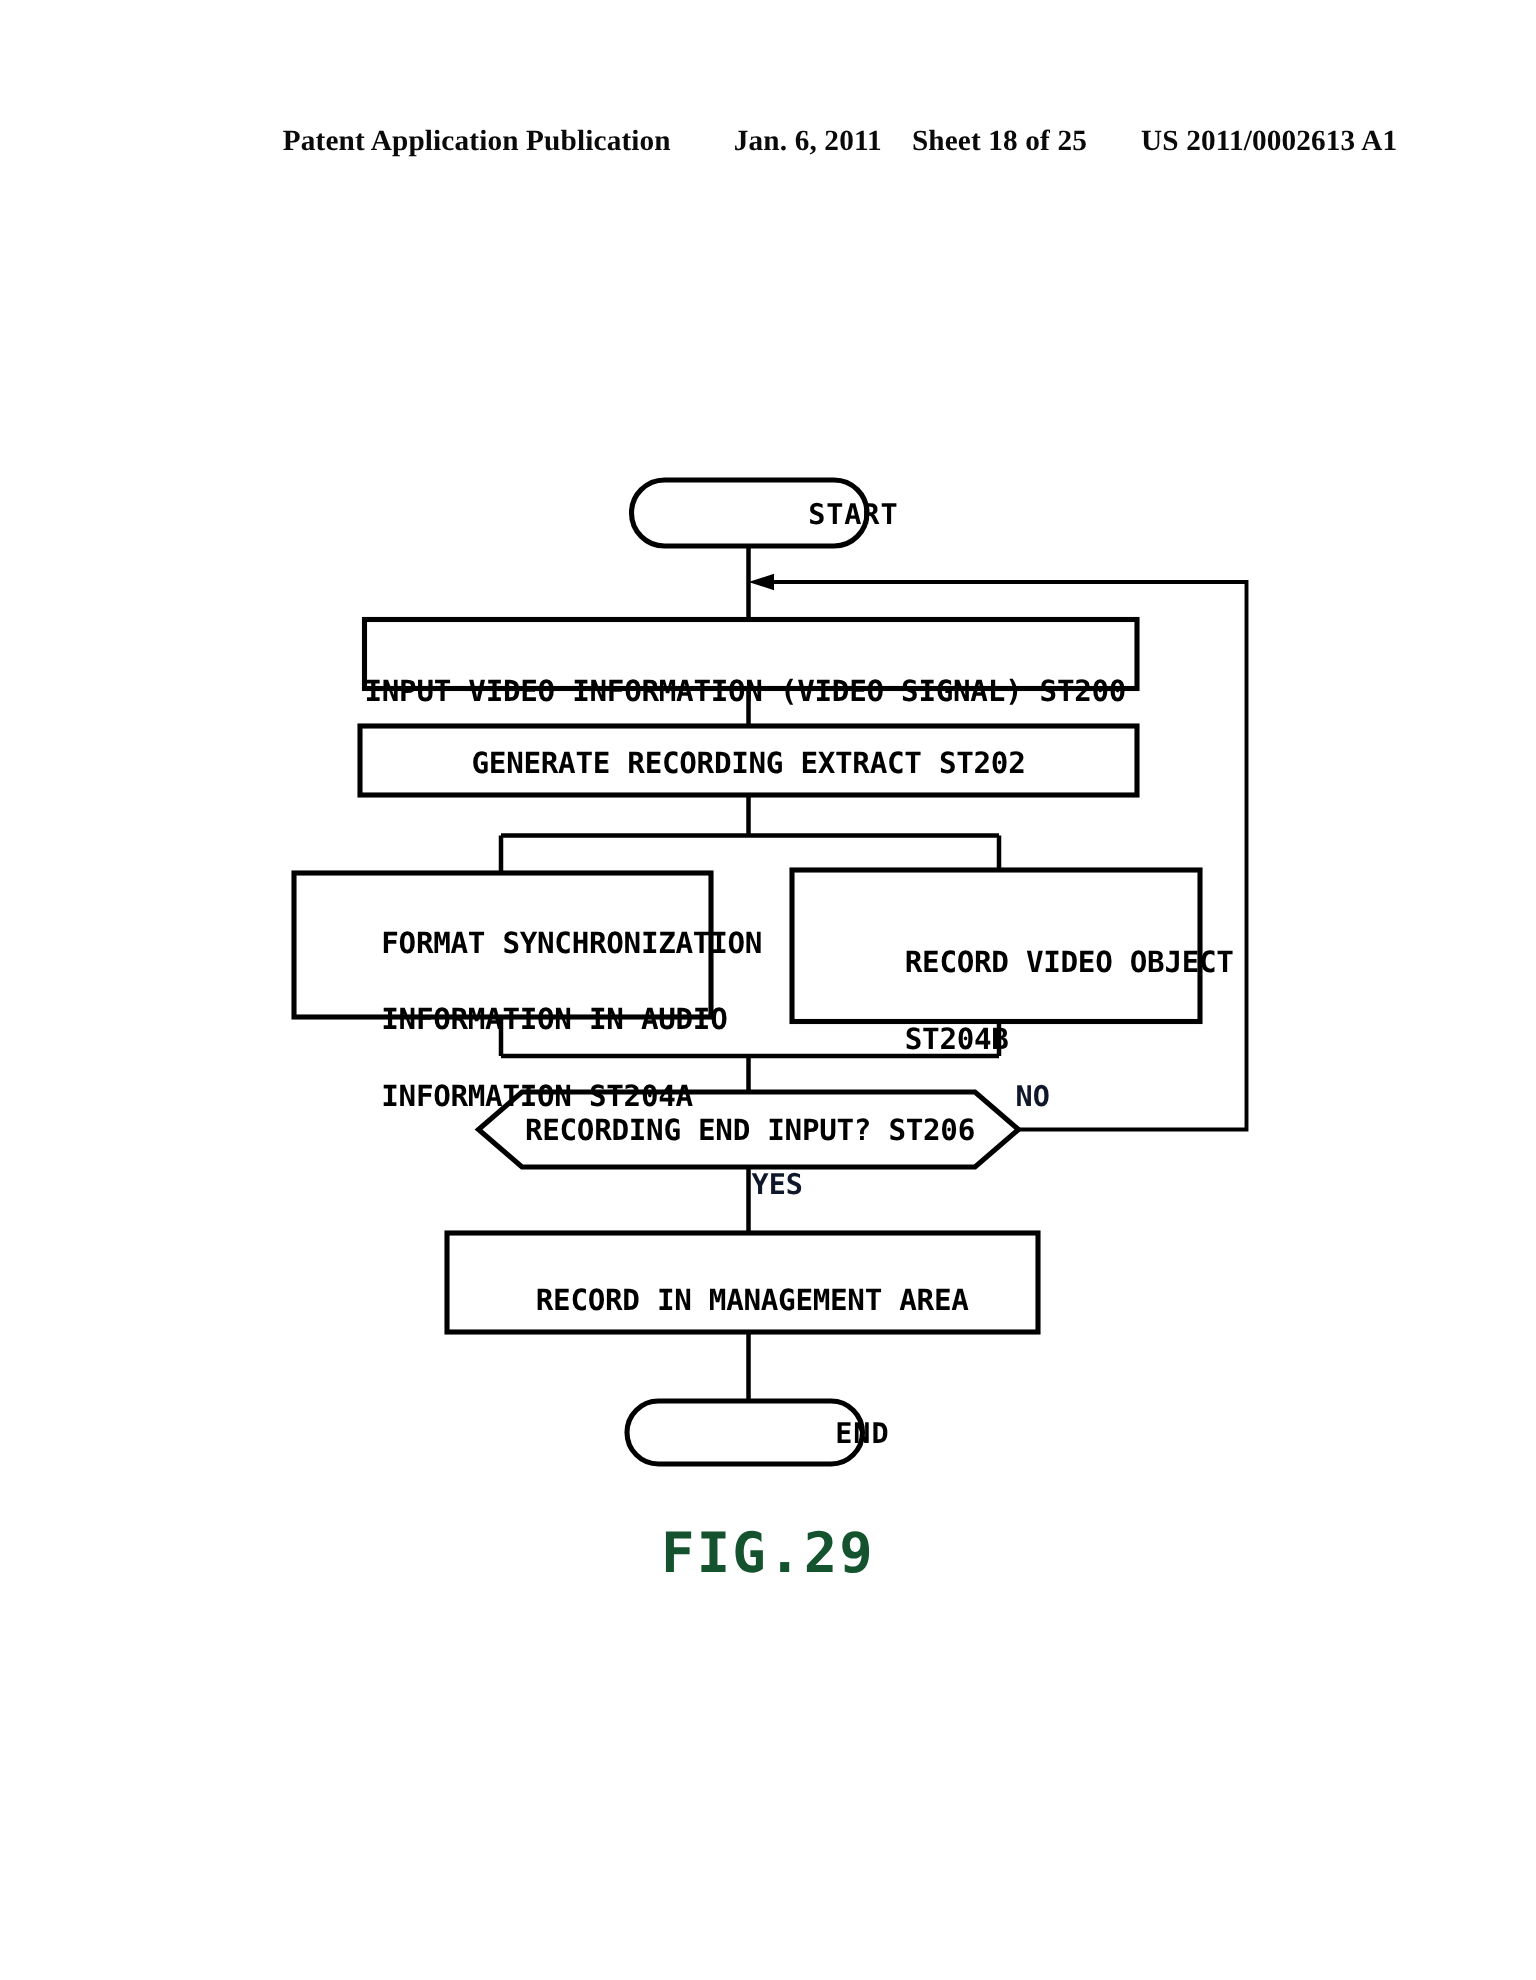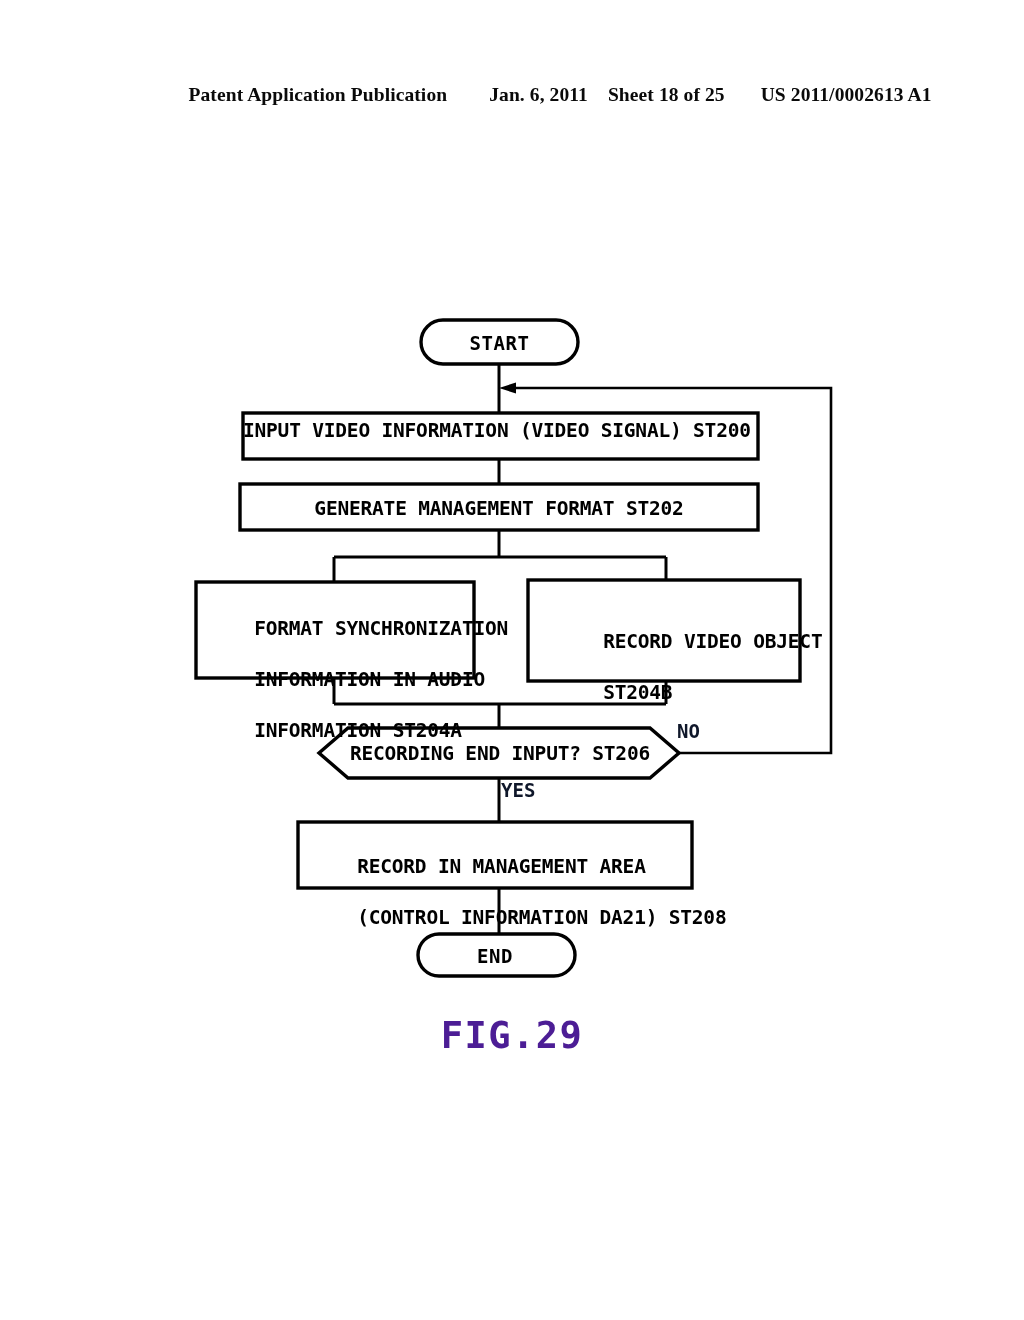--- a/index.html
+++ b/index.html
@@ -57,21 +57,22 @@
     font-weight: bold;
     color: #000;
     white-space: pre;
     line-height: 1.30;
     letter-spacing: -0.2px;
     pointer-events: none;
   }
   .terminal-text {
     font-size: 19px;
     letter-spacing: 0.6px;
-    text-align: center;
+    text-align: right;
+    padding-left: 21px;
   }
   .proc-text { font-size: 19.5px; }
   .proc-center { text-align: center; }
   .dec-text { font-size: 19.5px; text-align: right; }
   .branch-label {
     position: absolute;
     font-family: "DejaVu Sans Mono", "Liberation Mono", monospace;
     font-weight: bold;
     font-size: 19px;
     color: #0f172a;
@@ -81,21 +82,21 @@
   .fig-caption {
     position: absolute;
     left: 0;
     top: 1014px;
     width: 1024px;
     text-align: center;
     font-family: "DejaVu Sans Mono", "Liberation Mono", monospace;
     font-weight: bold;
     font-size: 37px;
     letter-spacing: 1.5px;
-    color: #4c1d95;
+    color: #14532d;
   }
 </style>
 </head>
 <body>
 
 <div class="pub-header">
   <span class="seg">Patent Application Publication</span><span class="gap-a"></span><span class="seg">Jan. 6, 2011</span><span class="gap-b"></span><span class="seg">Sheet 18 of 25</span><span class="gap-c"></span><span class="seg">US 2011/0002613 A1</span>
 </div>
 
 <div class="figure">
@@ -141,40 +142,39 @@
       <polygon points="348,728 650,728 679,753 650,778 348,778 319,753" fill="#fff" stroke="#000" stroke-width="3.4"></polygon>
 
       <rect x="298" y="822" width="394" height="66" fill="#fff" stroke="#000" stroke-width="3.4"></rect>
 
       <rect x="418" y="934" width="157" height="42" rx="21" ry="21" fill="#fff" stroke="#000" stroke-width="3.4"></rect>
     </g>
   </svg>
 
   <div class="node-text terminal-text" style="left:421px; top:331px; width:157px;">START</div>
 
-  <div class="node-text proc-text proc-center" style="left:243px; top:418px; width:497px;">INPUT VIDEO INFORMATION (VIDEO SIGNAL) ST200</div>
+  <div class="node-text proc-text proc-center" style="left:243px; top:448px; width:497px;">INPUT VIDEO INFORMATION (VIDEO SIGNAL) ST200</div>
 
-  <div class="node-text proc-text proc-center" style="left:240px; top:496px; width:518px;">GENERATE MANAGEMENT FORMAT ST202</div>
+  <div class="node-text proc-text proc-center" style="left:240px; top:496px; width:518px;">GENERATE RECORDING EXTRACT ST202</div>
 
   <div class="node-text proc-text" style="left:208px; top:591px; width:266px;">
     <span>FORMAT SYNCHRONIZATION</span><br>
     <span>INFORMATION IN AUDIO</span><br>
     <span>INFORMATION ST204A</span>
   </div>
 
   <div class="node-text proc-text" style="left:557px; top:604px; width:243px;">
     <span>RECORD VIDEO OBJECT</span><br>
     <span>ST204B</span>
   </div>
 
   <div class="node-text dec-text" style="left:330px; top:741px; width:320px;">RECORDING END INPUT? ST206</div>
 
   <div class="node-text proc-text" style="left:311px; top:829px; width:381px;">
     <span>RECORD IN MANAGEMENT AREA</span><br>
-    <span>(CONTROL INFORMATION DA21) ST208</span>
   </div>
 
   <div class="node-text terminal-text" style="left:418px; top:944px; width:154px;">END</div>
 
   <div class="branch-label" style="left:677px; top:720px;">NO</div>
   <div class="branch-label" style="left:501px; top:779px;">YES</div>
 
   <div class="fig-caption">FIG.29</div>
 </div>
 

